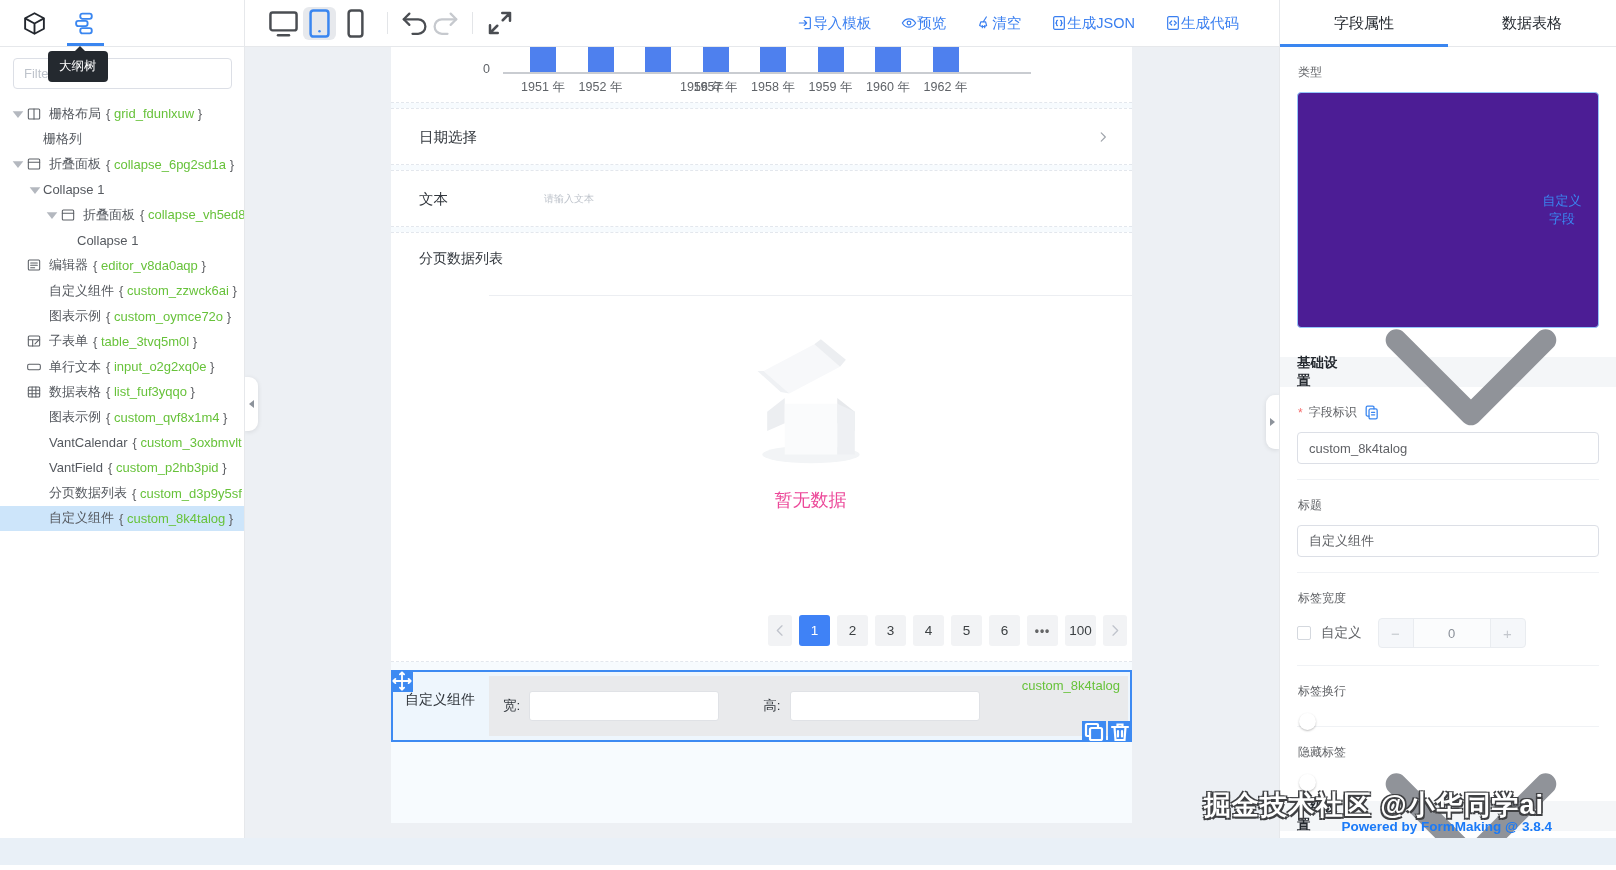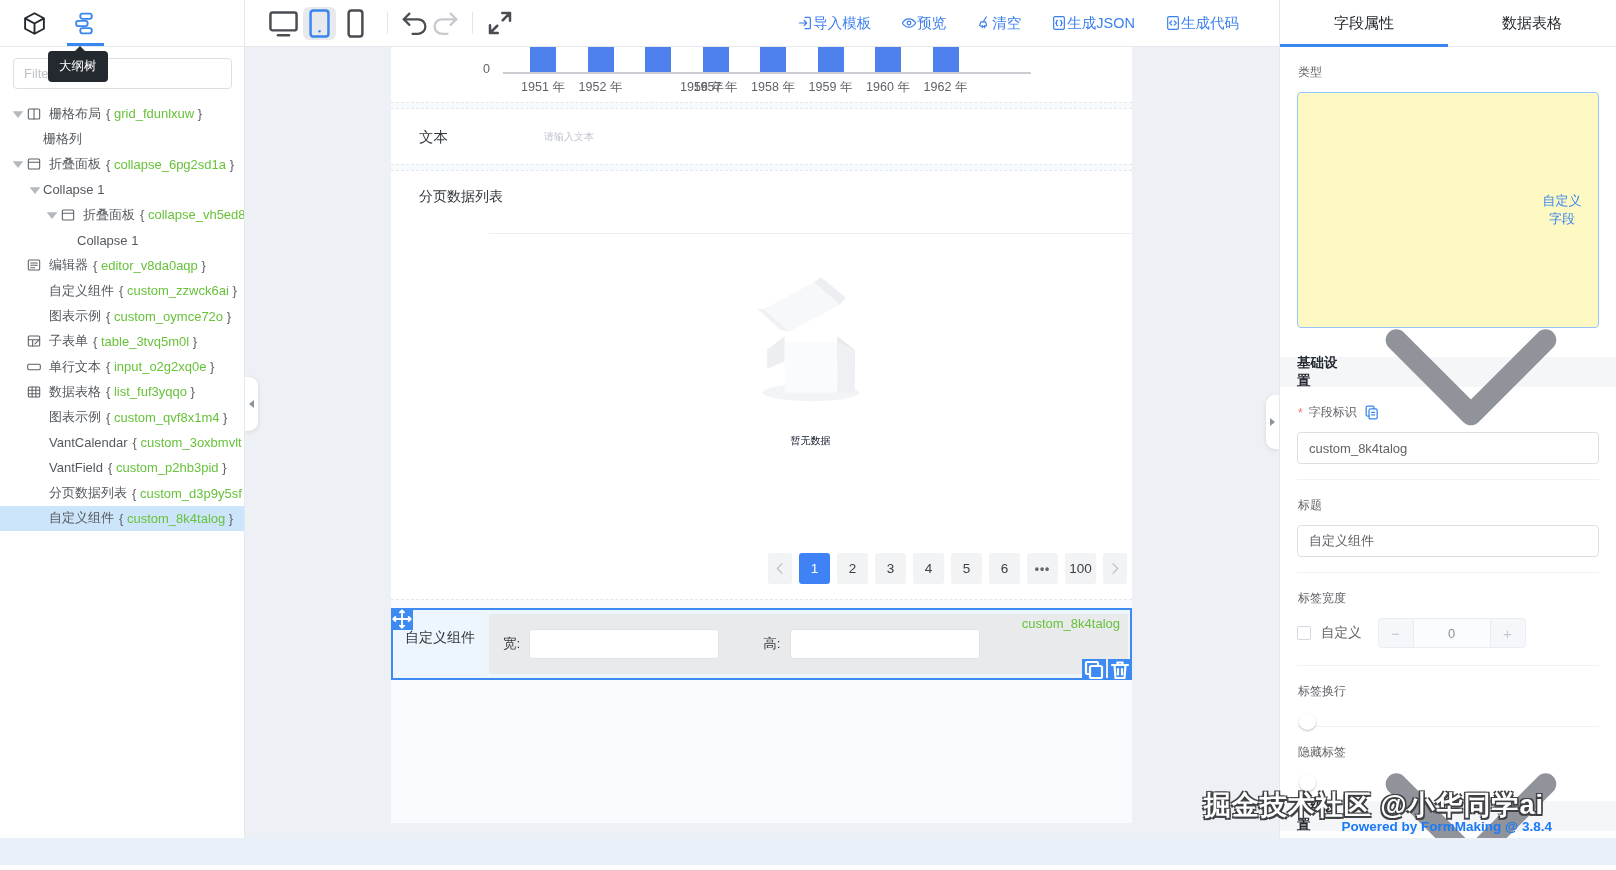--- a/index.html
+++ b/index.html
@@ -70,21 +70,21 @@
   .axis { position:absolute; left:112px; top:25px; width:528px; height:2px; background:#c9ccd1; }
   .bar { position:absolute; top:0; width:26px; height:25px; }
   .blab { position:absolute; top:32px; transform:translateX(-50%); font-size:12.5px; color:#5f6368; white-space:nowrap; }
   .flabel { position:absolute; left:28px; top:50%; transform:translateY(-50%); font-size:14.5px; color:#32373d; }
   .fchev { position:absolute; right:22px; top:50%; transform:translateY(-50%); width:14px; height:14px; color:#9ea3aa; }
   .fchev svg { width:14px; height:14px; }
   .fplaceholder { position:absolute; left:153px; top:50%; transform:translateY(-50%); font-size:10px; color:#bfc4cc; }
   .llabel { position:absolute; left:28px; top:17px; font-size:14px; color:#32373d; }
   .list-inner { position:absolute; left:98px; right:0; top:62px; bottom:0; border-top:1px solid #eceef2; background:#fff; }
   .empty { position:absolute; left:50%; top:30px; transform:translateX(-50%); text-align:center; }
-  .empty-text { margin-top:24px; font-size:10px; color:#0f172a; }
+  .empty-text { margin-top:16px; font-size:18px; color:#ec4899; }
   .pager { position:absolute; right:5px; bottom:15px; display:flex; gap:7px; align-items:center; }
   .pg { min-width:31px; height:31px; display:flex; align-items:center; justify-content:center; background:#f2f3f5; border-radius:3px; font-size:13.5px; color:#3c4043; cursor:pointer; padding:0 4px; }
   .pg.active { background:#3f82f6; color:#fff; }
   .pg.nav { min-width:24px; width:24px; color:#c0c4cc; }
   .pg.nav svg { width:12px; height:12px; }
   .pg.ellipsis { letter-spacing:1px; color:#646566; font-weight:700; font-size:12px; }
 
   .row-custom { margin-top:8px; height:72px; border:2px solid #3d8af2; background:#eef6fd; position:relative; }
   .drag { position:absolute; left:-2px; top:-2px; width:22px; height:22px; background:#3d8af2; display:flex; align-items:center; justify-content:center; cursor:move; z-index:3; }
   .drag svg { width:14px; height:14px; }
@@ -96,21 +96,21 @@
   .cid { position:absolute; right:10px; top:6px; color:#67c23a; font-size:13px; }
   .cactions { position:absolute; right:-2px; bottom:-2px; display:flex; z-index:4; }
   .cact { width:24px; height:21px; background:#3d8af2; display:flex; align-items:center; justify-content:center; margin-left:2px; cursor:pointer; }
   .cact svg { width:12px; height:12px; }
 
   
   .plabel { font-size:12px; color:#606266; margin:17px 1px 11px; display:flex; align-items:center; gap:6px; }
   .star { color:#f56c6c; }
   .copy-ic { width:17px; height:17px; color:#3a86f0; cursor:pointer; }
   .copy-ic svg { width:17px; height:17px; }
-  .type-btn { display:inline-flex; align-items:center; gap:7px; border:1px solid #94c6fb; color:#3a86f0; background:#fef9c3; border-radius:4px; padding:6px 12px 7px; font-size:13px; cursor:pointer; margin-bottom:17px; }
+  .type-btn { display:inline-flex; align-items:center; gap:7px; border:1px solid #94c6fb; color:#3a86f0; background:#4c1d95; border-radius:4px; padding:6px 12px 7px; font-size:13px; cursor:pointer; margin-bottom:17px; }
   .type-btn svg { width:15px; height:15px; }
   .sect { height:30px; background:#f4f6f8; margin:12px -17px; padding:0 17px; display:flex; align-items:center; justify-content:space-between; font-size:13.5px; font-weight:700; color:#24292f; cursor:pointer; }
   .sect svg { width:14px; height:14px; color:#909399; }
   .pinput { width:100%; height:32px; border:1px solid #dcdfe6; border-radius:4px; padding:0 11px; font-size:13px; color:#606266; outline:none; background:#fff; font-family:inherit; }
   .pgroup { padding-bottom:15px; border-bottom:1px solid #f0f2f5; }
   .pgroup.noline { border-bottom:none; }
   .tgl { width:42px; height:21px; border-radius:12px; background:#e0e3e8; position:relative; cursor:pointer; flex:none; }
   .tgl::after { content:''; position:absolute; left:2px; top:2px; width:17px; height:17px; background:#fff; border-radius:50%; box-shadow:0 1px 2px rgba(0,0,0,.25); }
   .tgl-m { margin:2px 0 2px; }
   .lw-row { display:flex; align-items:center; gap:10px; margin:2px 0 2px; }
@@ -429,20 +429,28 @@
               <div class="blab" style="left: 382px;">1958 年</div>
               <div class="bar" style="left: 426.5px; background: rgb(78, 128, 238);"></div>
               <div class="blab" style="left: 439.5px;">1959 年</div>
               <div class="bar" style="left: 484px; background: rgb(78, 128, 238);"></div>
               <div class="blab" style="left: 497px;">1960 年</div>
               <div class="bar" style="left: 541.5px; background: rgb(78, 128, 238);"></div>
               <div class="blab" style="left: 554.5px;">1962 年</div>
             </div>
         </div>
 
+        <div class="row row-date">
+          <span class="flabel">日期选择</span>
+          <span class="fchev">
+              <svg viewBox="0 0 24 24" fill="none" stroke="currentColor" stroke-width="2" stroke-linecap="round" stroke-linejoin="round" style="width:100%;height:100%;display:block">
+                <path d="M9 5l7 7-7 7"></path>
+              </svg>
+            </span>
+        </div>
 
         <div class="row row-text">
           <span class="flabel">文本</span>
           <span class="fplaceholder">请输入文本</span>
         </div>
 
         <div class="row row-list">
           <span class="llabel">分页数据列表</span>
           <div class="list-inner">
             <div class="empty">

